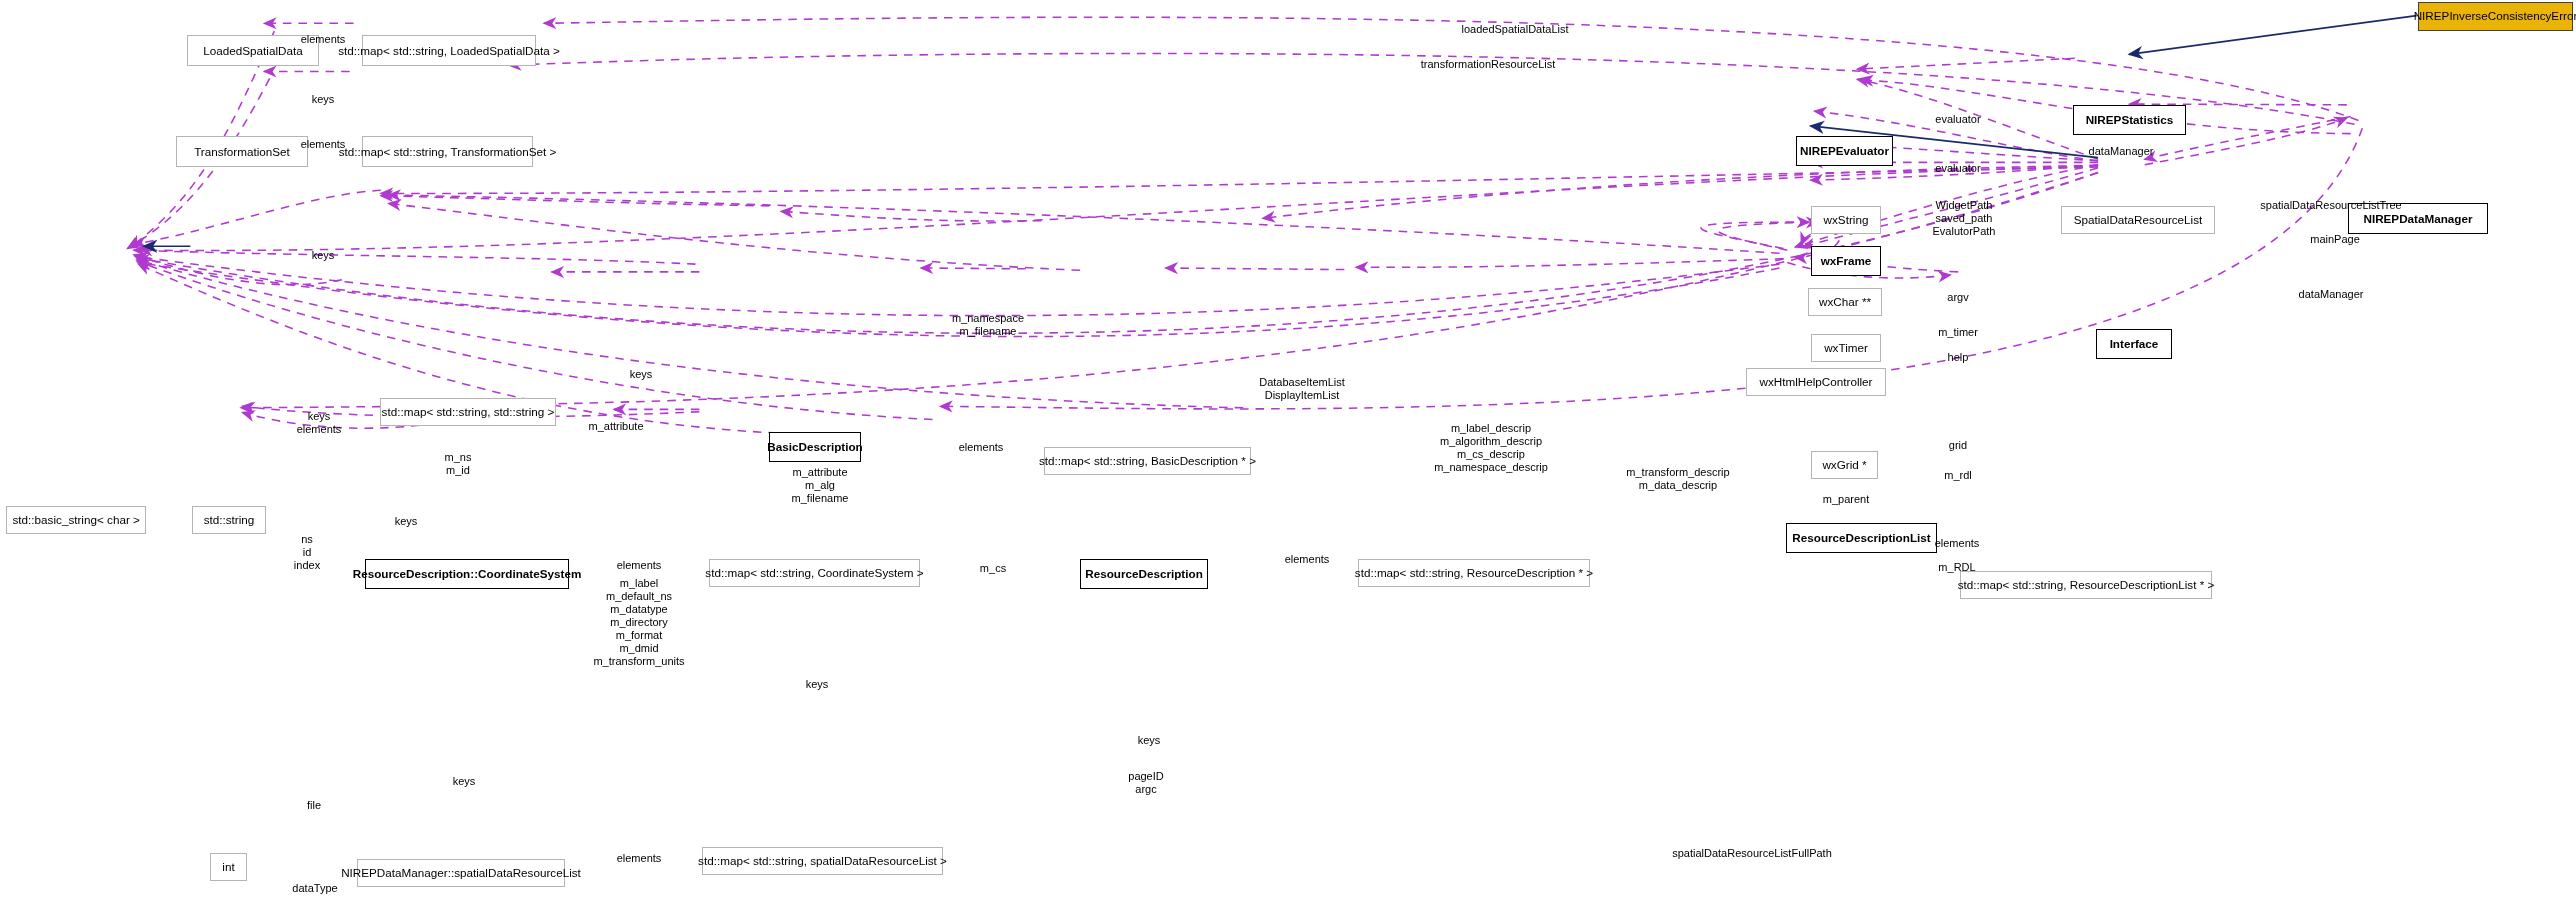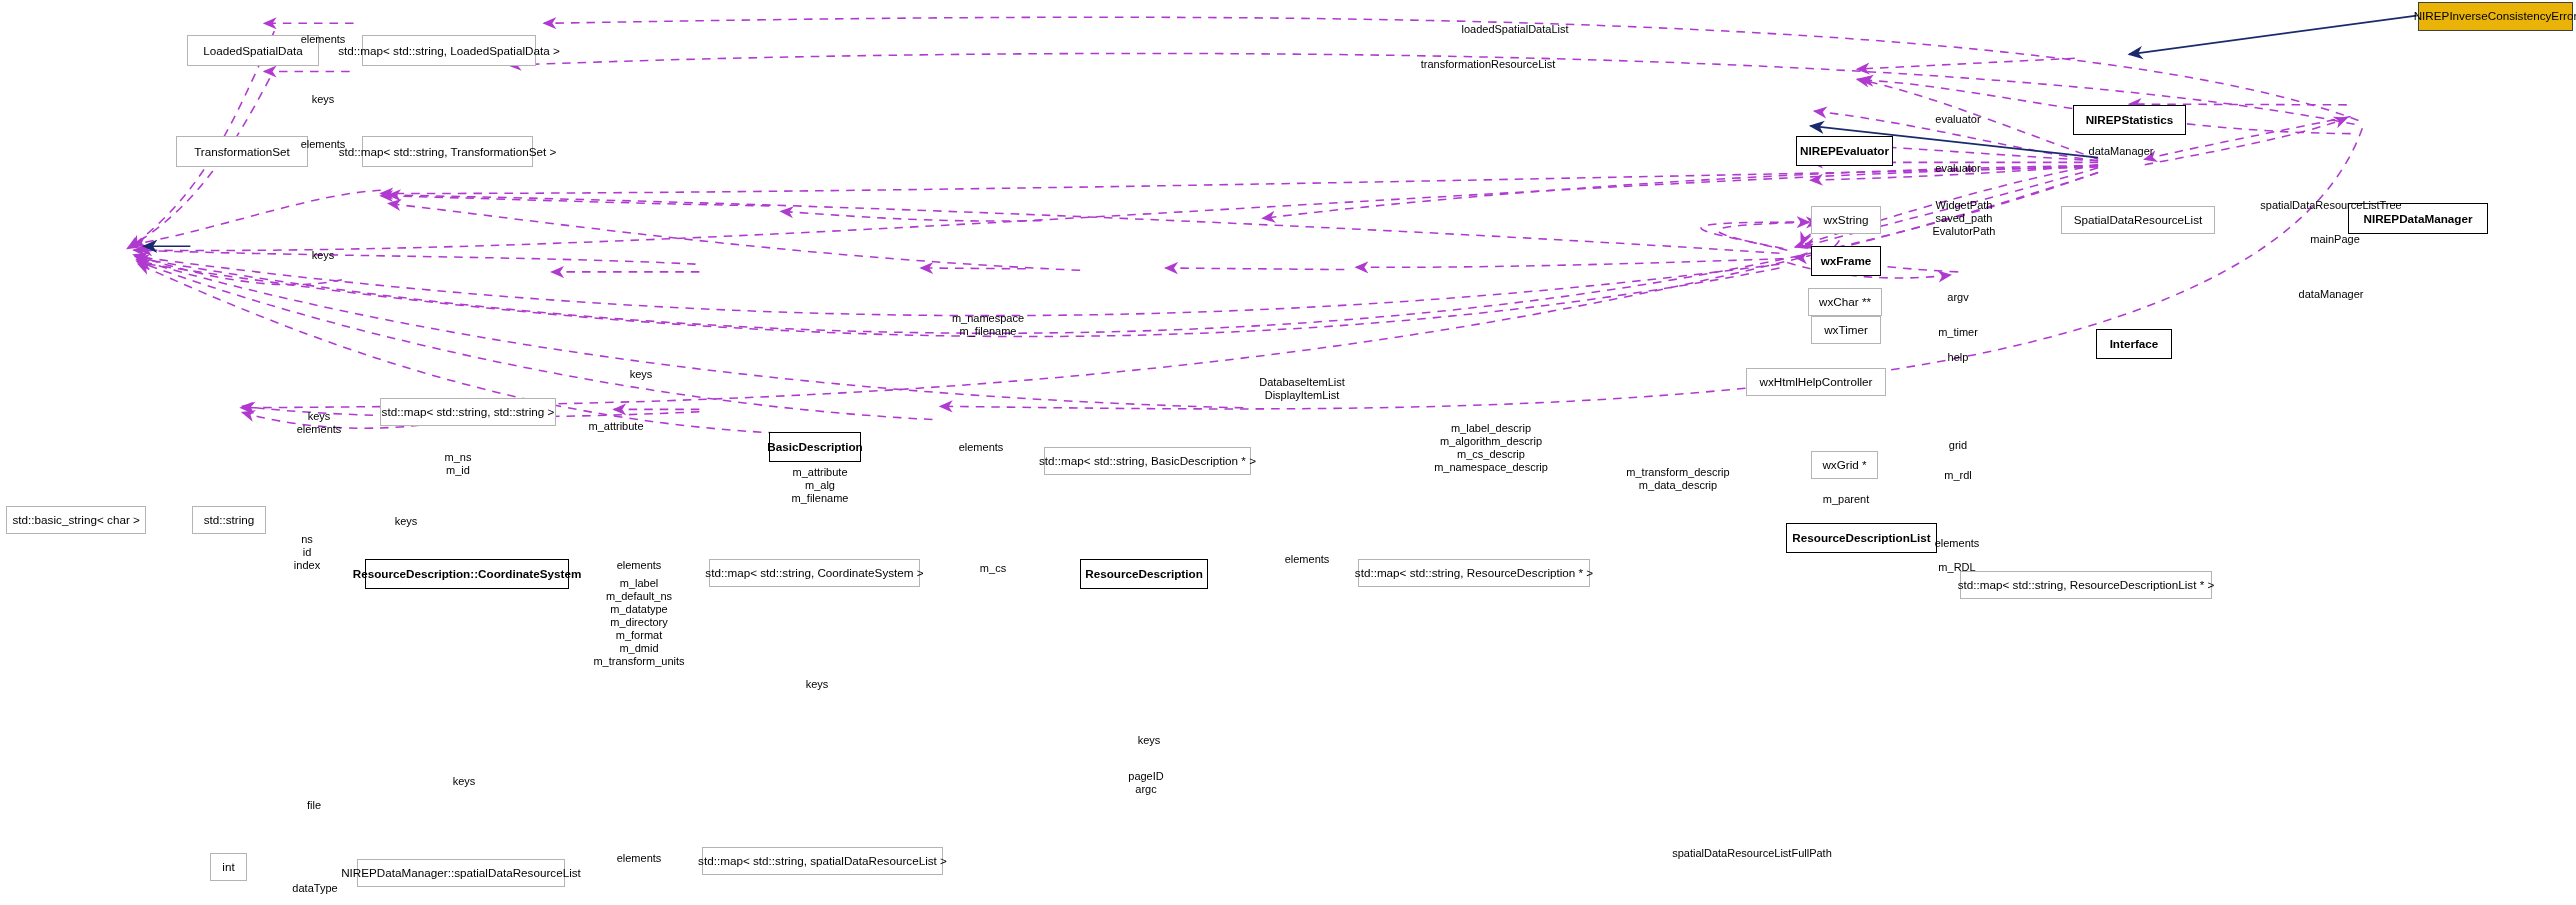--- a/index.html
+++ b/index.html
@@ -181,21 +181,21 @@
     </div>
 
   <div class="node grey" style="left:1808px;top:288px;width:74px;height:28px;">
     <span>wxChar **</span>
     </div>
 
   <div class="node black" style="left:2096px;top:329px;width:76px;height:29.5px;">
     <span>Interface</span>
     </div>
 
-  <div class="node grey" style="left:1811px;top:316px;width:70px;height:28px;">
+  <div class="node grey" style="left:1811px;top:334px;width:70px;height:28px;">
     <span>wxTimer</span>
     </div>
 
   <div class="node grey" style="left:1746px;top:368px;width:140px;height:28px;">
     <span>wxHtmlHelpController</span>
     </div>
 
   <div class="node grey" style="left:380px;top:398px;width:176px;height:28px;">
     <span>std::map&lt; std::string, std::string &gt;</span>
     </div>

